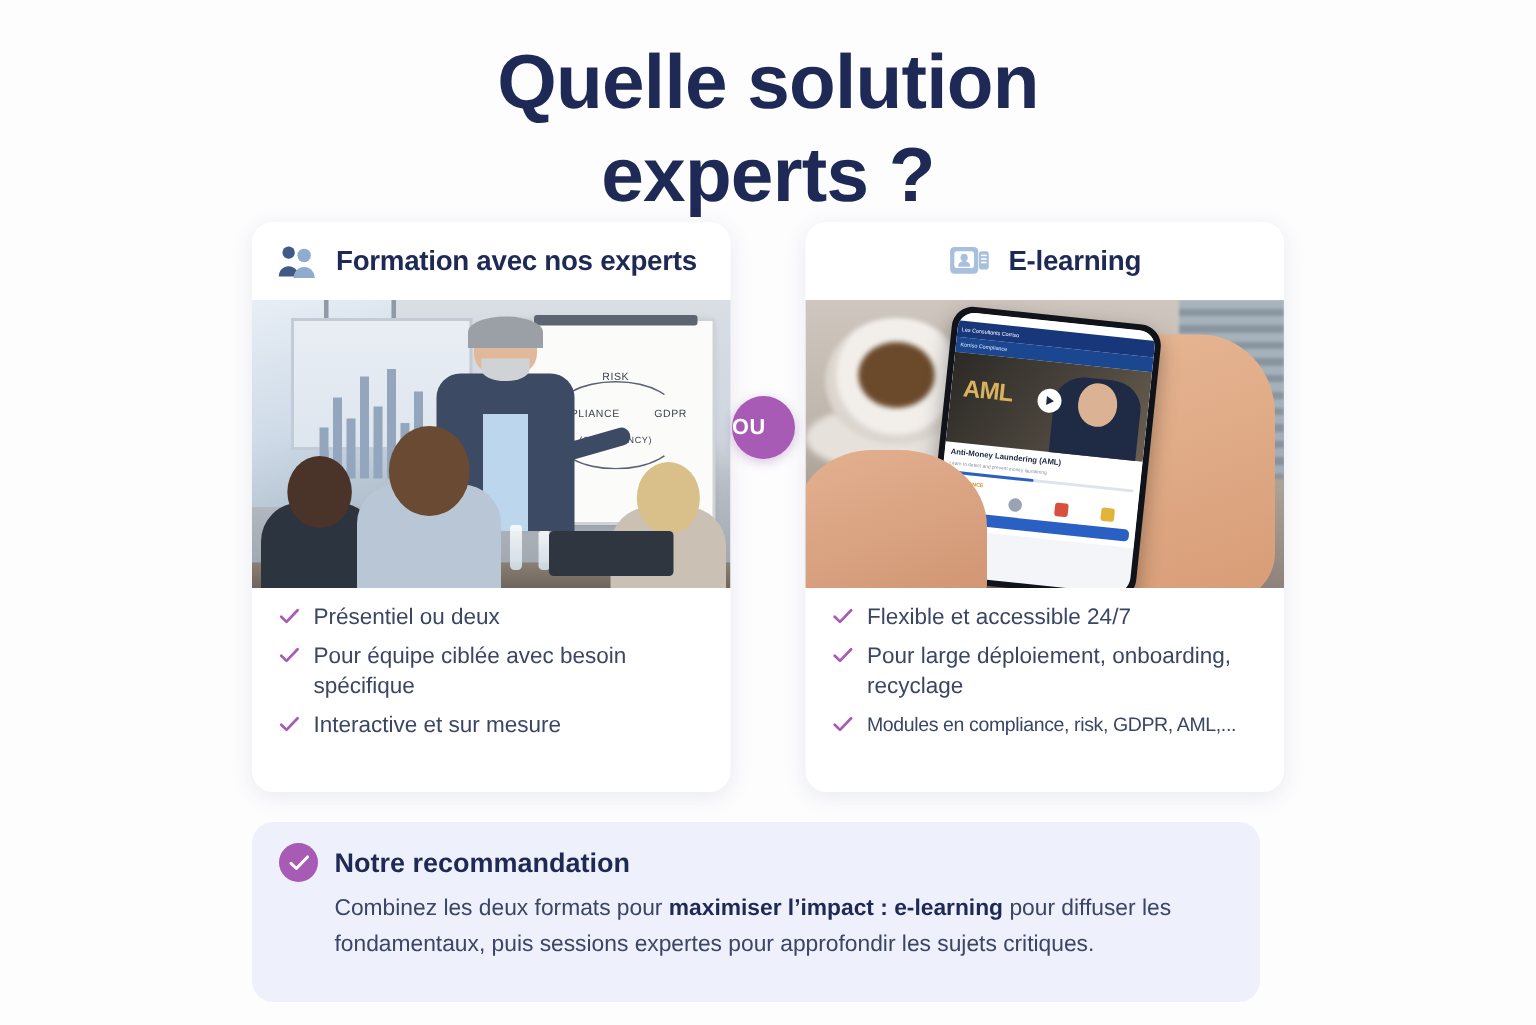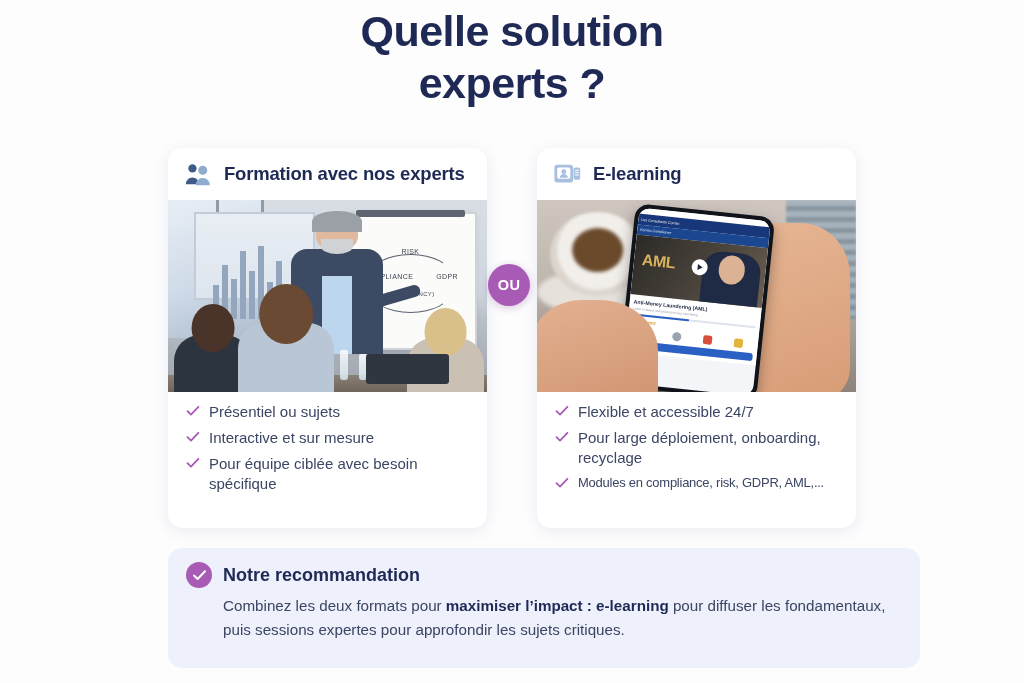--- a/index.html
+++ b/index.html
@@ -8,26 +8,26 @@
     background: #fdfdfe;
     font-family: "Liberation Sans", sans-serif;
     color: #23305c;
     overflow: hidden;
     position: relative;
   }
 
   
   .page-title {
     text-align: center;
-    font-size: 43px;
+    font-size: 51px;
     line-height: 1.22;
     font-weight: bold;
     color: #1e2a55;
     letter-spacing: -0.5px;
-    padding-top: 5px;
+    padding-top: 24px;
   }
   .page-title .l2 { display: block; }
 
   
   .cards-row {
     position: absolute;
     top: 148px;
     left: 168px;
     width: 688px;
     height: 380px;
@@ -44,21 +44,21 @@
     overflow: hidden;
     position: relative;
   }
   .card-header {
     height: 52px;
     display: flex;
     align-items: center;
     gap: 10px;
     padding: 0 16px;
   }
-  .card-header.center { justify-content: flex-start; }
+  .card-header.center { justify-content: center; }
   .card-title {
     font-size: 18.5px;
     font-weight: bold;
     color: #1e2a55;
     letter-spacing: -0.2px;
   }
   .hdr-icon { width: 30px; height: 26px; flex: none; display: block; }
 
   
   .photo {
@@ -215,29 +215,29 @@
   .bullet { display:flex; gap:9px; align-items:flex-start; margin-bottom:6px; }
   .bullet-text { font-size:15px; line-height:1.33; color:#3b4564; }
   .bullet.small .bullet-text { font-size:13px; white-space:nowrap; letter-spacing:-0.25px; }
   .chk { flex:none; margin-top:3px; }
 
   
   .ou-badge {
     position: absolute; left: 488px; top: 264px;
     width: 42px; height: 42px; border-radius: 50%;
     background: #a85bb5;
-    display:flex; align-items:center; justify-content:center;
+    display:flex; align-items:center; 
     color:#fff; font-size:14.5px; font-weight:bold; letter-spacing:0.4px;
     box-shadow: 0 2px 8px rgba(120,50,140,0.28);
     z-index: 5;
   }
 
   
   .recommend {
-    position:absolute; left:168px; top:548px; width:752px; height:120px;
+    position:absolute; left:168px; top:548px; width:672px; height:120px;
     background:#eef0fb; border-radius:14px; padding:14px 22px 14px 18px;
   }
   .rec-head { display:flex; align-items:center; gap:11px; }
   .rec-circle { width:26px; height:26px; border-radius:50%; background:#a85bb5;
                 display:flex; align-items:center; justify-content:center; flex:none; }
   .rec-title { font-size:18px; font-weight:bold; color:#1e2a55; }
   .rec-body { margin-top:6px; padding-left:37px; font-size:15.2px;
               line-height:1.55; color:#3b4564; }
   .rec-body b { color:#1e2a55; font-weight:bold; }
 </style>
@@ -317,33 +317,33 @@
       <div class="bottle b1"></div>
         <div class="bottle b2"></div>
       <div class="laptop"></div>
     </div>
 
     <div class="bullets">
       <div class="bullet">
         <svg class="chk" width="14" height="12" viewBox="0 0 14 12">
             <path d="M1.5 6.2L5 9.6 12.4 1.8" stroke="#a85bb5" stroke-width="1.8" fill="none" stroke-linecap="round" stroke-linejoin="round"></path>
           </svg>
-        <div class="bullet-text">Présentiel ou sujets</div>
+        <div class="bullet-text">Présentiel ou deux</div>
       </div>
       <div class="bullet">
         <svg class="chk" width="14" height="12" viewBox="0 0 14 12">
             <path d="M1.5 6.2L5 9.6 12.4 1.8" stroke="#a85bb5" stroke-width="1.8" fill="none" stroke-linecap="round" stroke-linejoin="round"></path>
           </svg>
+        <div class="bullet-text">Pour équipe ciblée avec besoin spécifique</div>
+      </div>
+      <div class="bullet">
+        <svg class="chk" width="14" height="12" viewBox="0 0 14 12">
+            <path d="M1.5 6.2L5 9.6 12.4 1.8" stroke="#a85bb5" stroke-width="1.8" fill="none" stroke-linecap="round" stroke-linejoin="round"></path>
+          </svg>
         <div class="bullet-text">Interactive et sur mesure</div>
-      </div>
-      <div class="bullet">
-        <svg class="chk" width="14" height="12" viewBox="0 0 14 12">
-            <path d="M1.5 6.2L5 9.6 12.4 1.8" stroke="#a85bb5" stroke-width="1.8" fill="none" stroke-linecap="round" stroke-linejoin="round"></path>
-          </svg>
-        <div class="bullet-text">Pour équipe ciblée avec besoin spécifique</div>
       </div>
     </div>
   </div>
 
   <div class="card">
     <div class="card-header center">
       <svg class="hdr-icon" viewBox="0 0 32 26">
         <rect x="1.5" y="3" width="20" height="19" rx="3" fill="#a8c0de"></rect>
         <rect x="4.5" y="6" width="14" height="12" rx="2" fill="#ffffff"></rect>
         <circle cx="11.5" cy="10.5" r="2.6" fill="#a8c0de"></circle>

